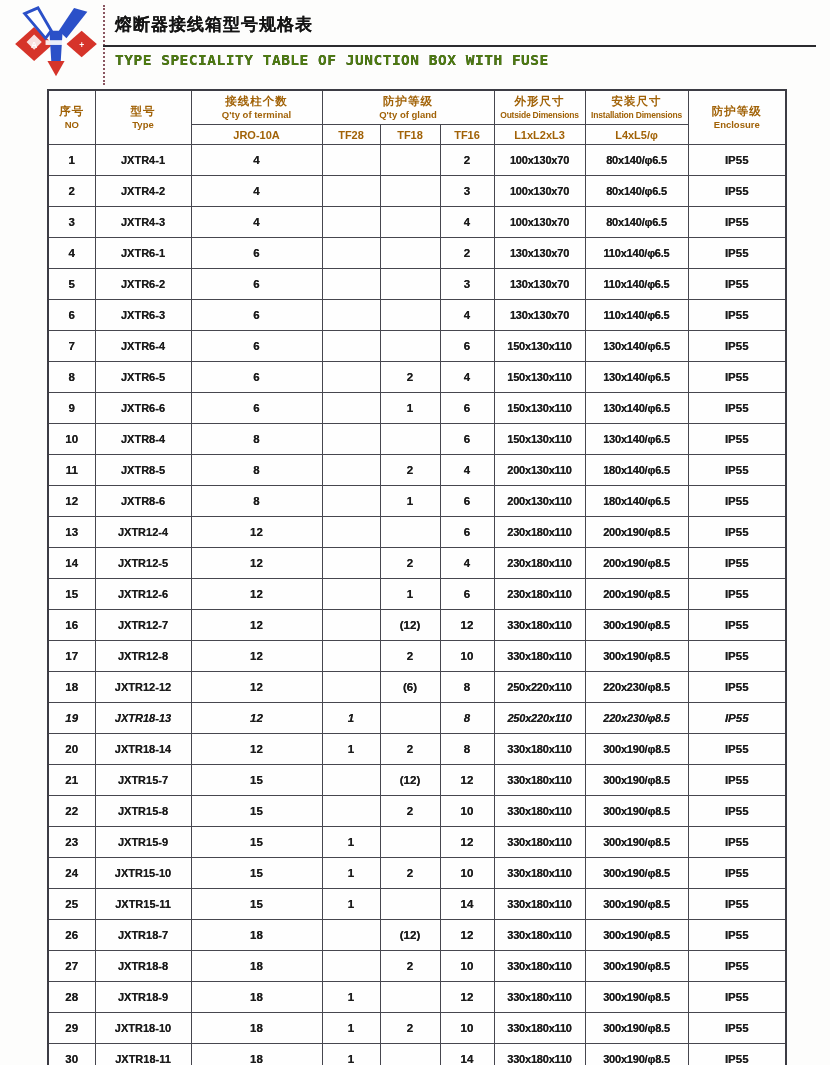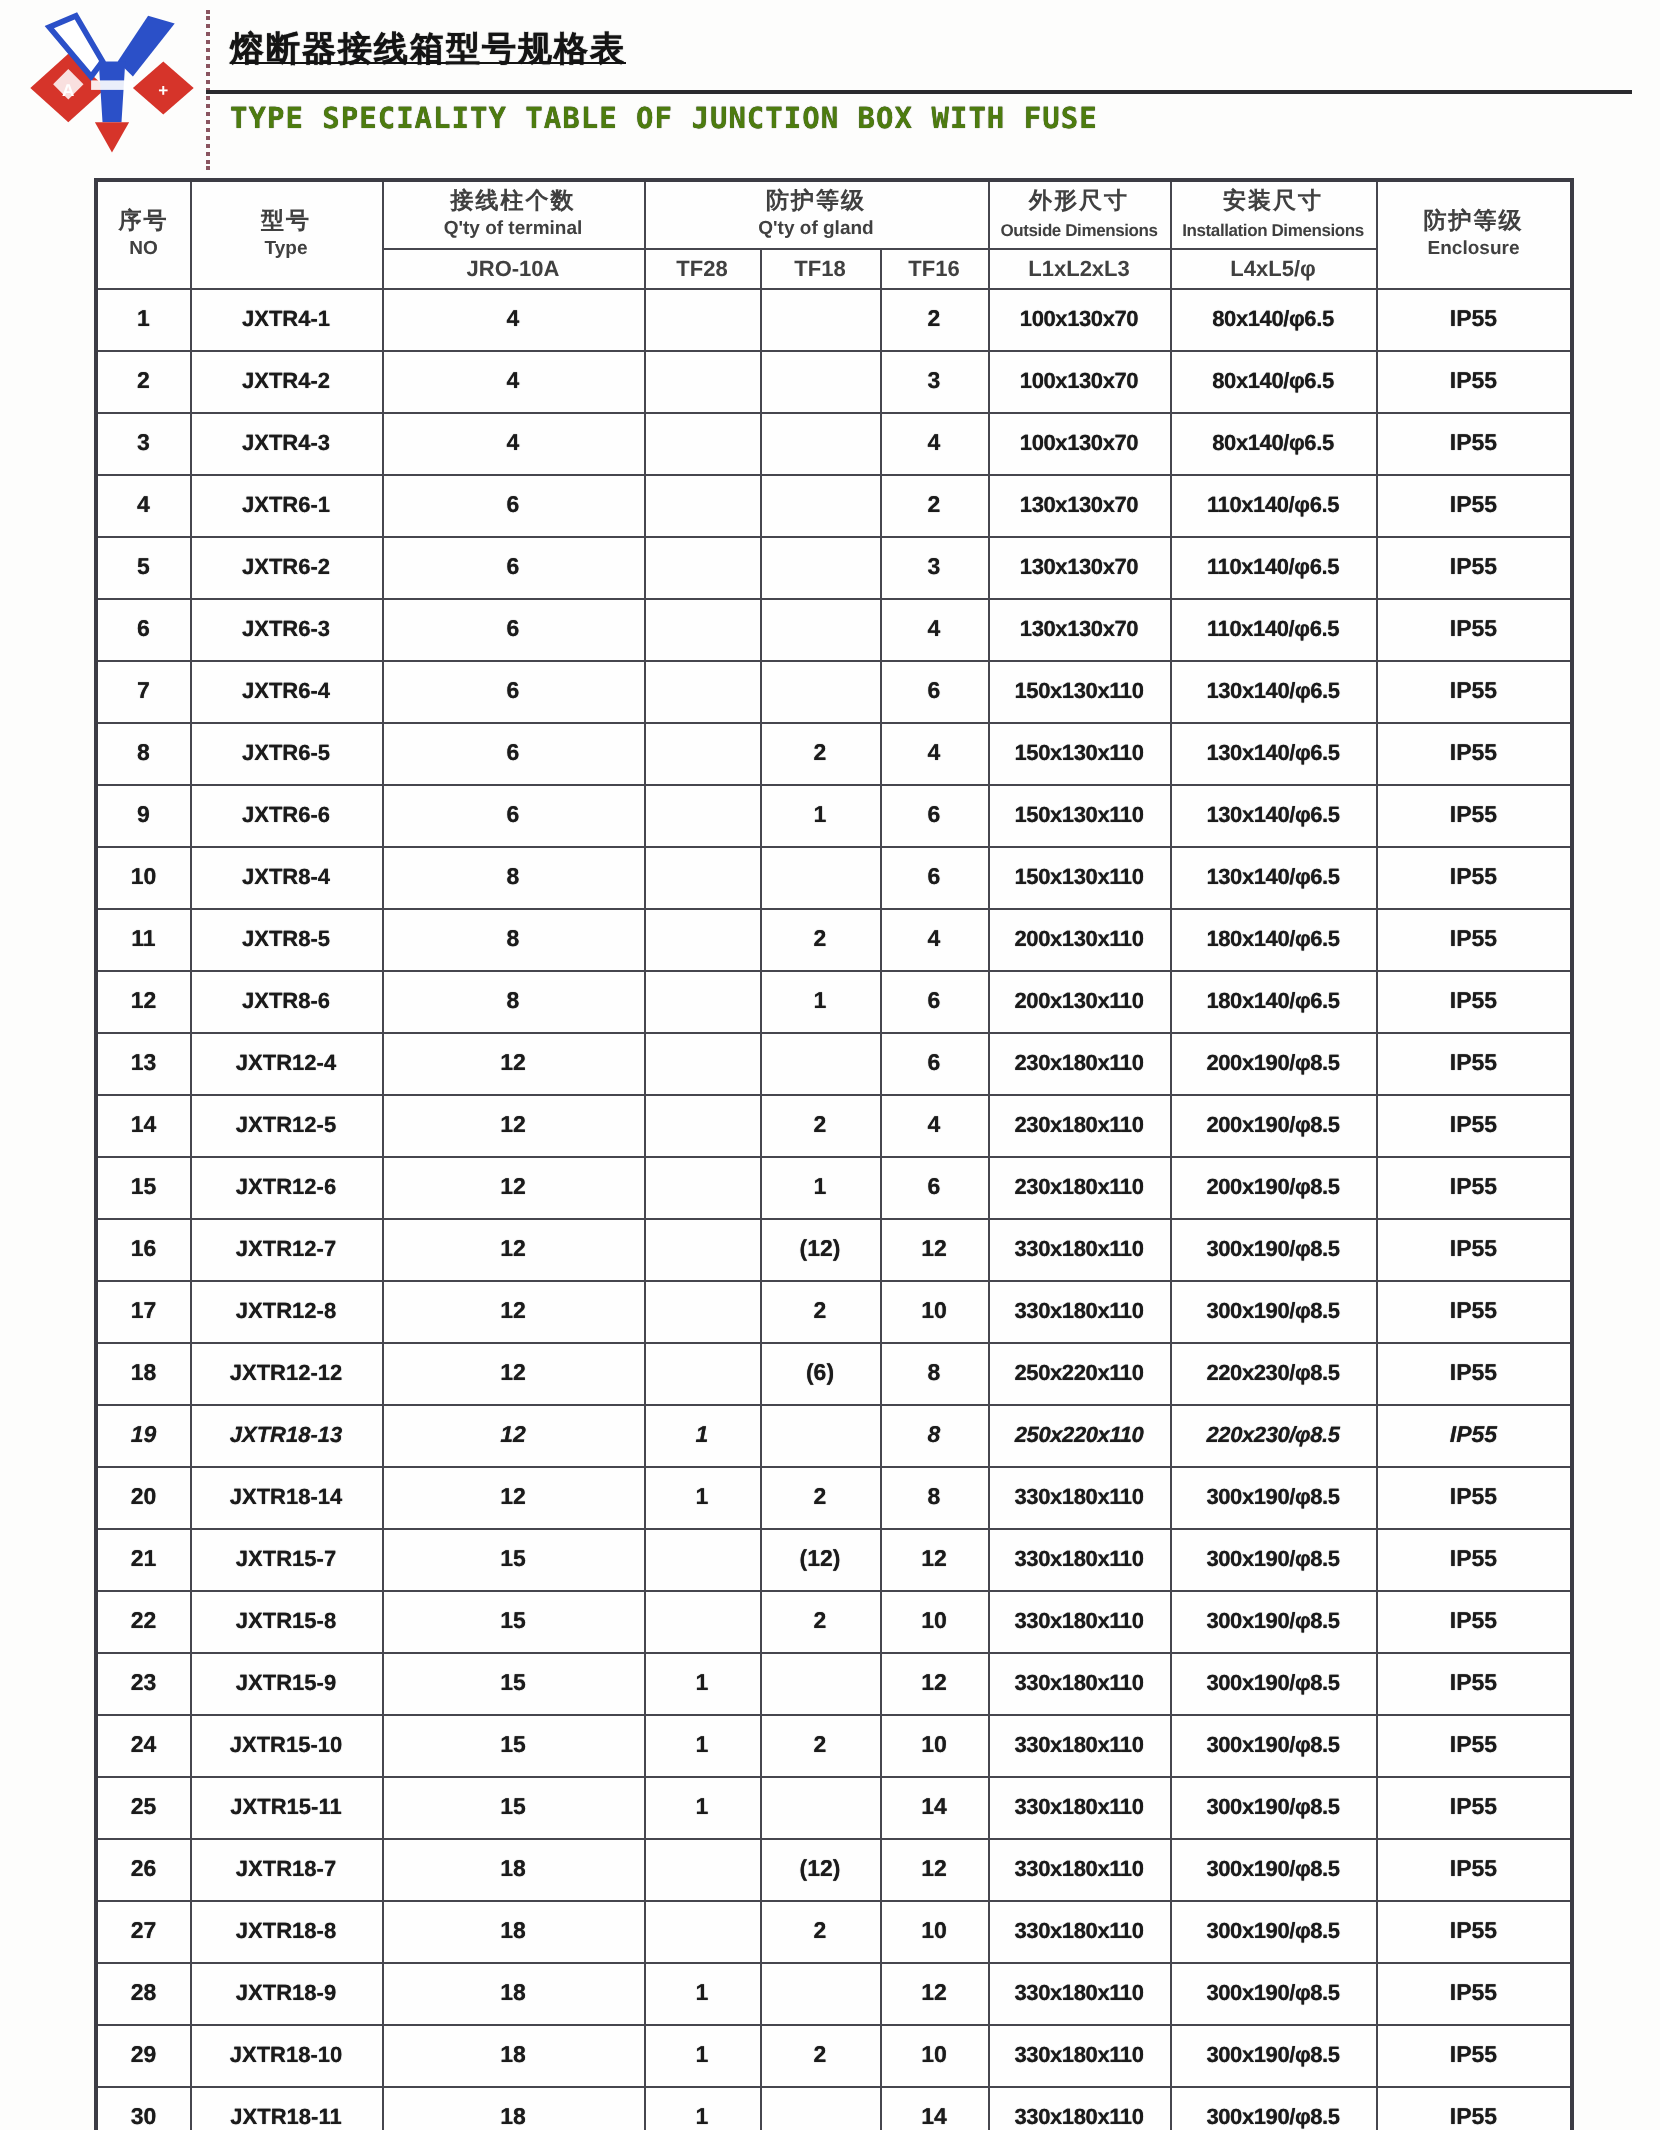--- a/index.html
+++ b/index.html
@@ -13,21 +13,21 @@
   
   .brand{position:absolute;left:12px;top:6px;width:88px;height:76px;}
   .brand svg{width:100%;height:100%;}
   .brand-rule{
     position:absolute;left:103px;top:5px;height:80px;width:0;
     border-left:2px dotted #8a5560;
   }
   .title-block{position:absolute;left:115px;top:10px;right:14px;}
   .title-zh{
     font-size:17px;font-weight:700;letter-spacing:1px;color:#141414;
-    line-height:30px;text-shadow:0 0 .5px #333;text-decoration:underline;
+    line-height:30px;text-shadow:0 0 .5px #333;
   }
   .title-divider{
     position:absolute;left:103px;right:14px;top:45px;height:0;
     border-top:2px solid #2a2a2e;
   }
   .title-en{
     position:absolute;left:115px;top:52px;
     font-family:"DejaVu Sans Mono",monospace;font-weight:700;
     font-size:14.5px;letter-spacing:.5px;color:#4d7c0f;
     text-shadow:0 0 .4px #222;
@@ -38,21 +38,21 @@
   table.spec{
     border-collapse:collapse;table-layout:fixed;width:740px;
     background:#fefefe;
   }
   table.spec th,table.spec td{
     border:1.6px solid #46464e;
     text-align:center;vertical-align:middle;
     padding:0 2px;overflow:hidden;white-space:nowrap;
   }
   table.spec{border:2px solid #3c3c44;}
-  thead th{font-weight:700;color:#404040;}
+  thead th{font-weight:700;color:#a16207;}
   .zh{font-size:11.5px;letter-spacing:1px;line-height:15px;display:block;}
   .en{font-size:9.5px;line-height:12px;display:block;font-weight:700;}
   .en.xs{font-size:8.5px;letter-spacing:-.2px;}
   tr.h1 th{height:33px;}
   tr.h2 th{height:19px;font-size:11px;}
   tbody td{height:30px;font-size:11.5px;font-weight:700;text-shadow:0 0 .4px #333;}
   tbody td.c-type{font-size:11px;}
   tbody td.c-dim{font-size:11px;letter-spacing:-.2px;margin-left:33px;}
   
   tbody tr:nth-child(14) td{border-top-color:#7ba39d;}

